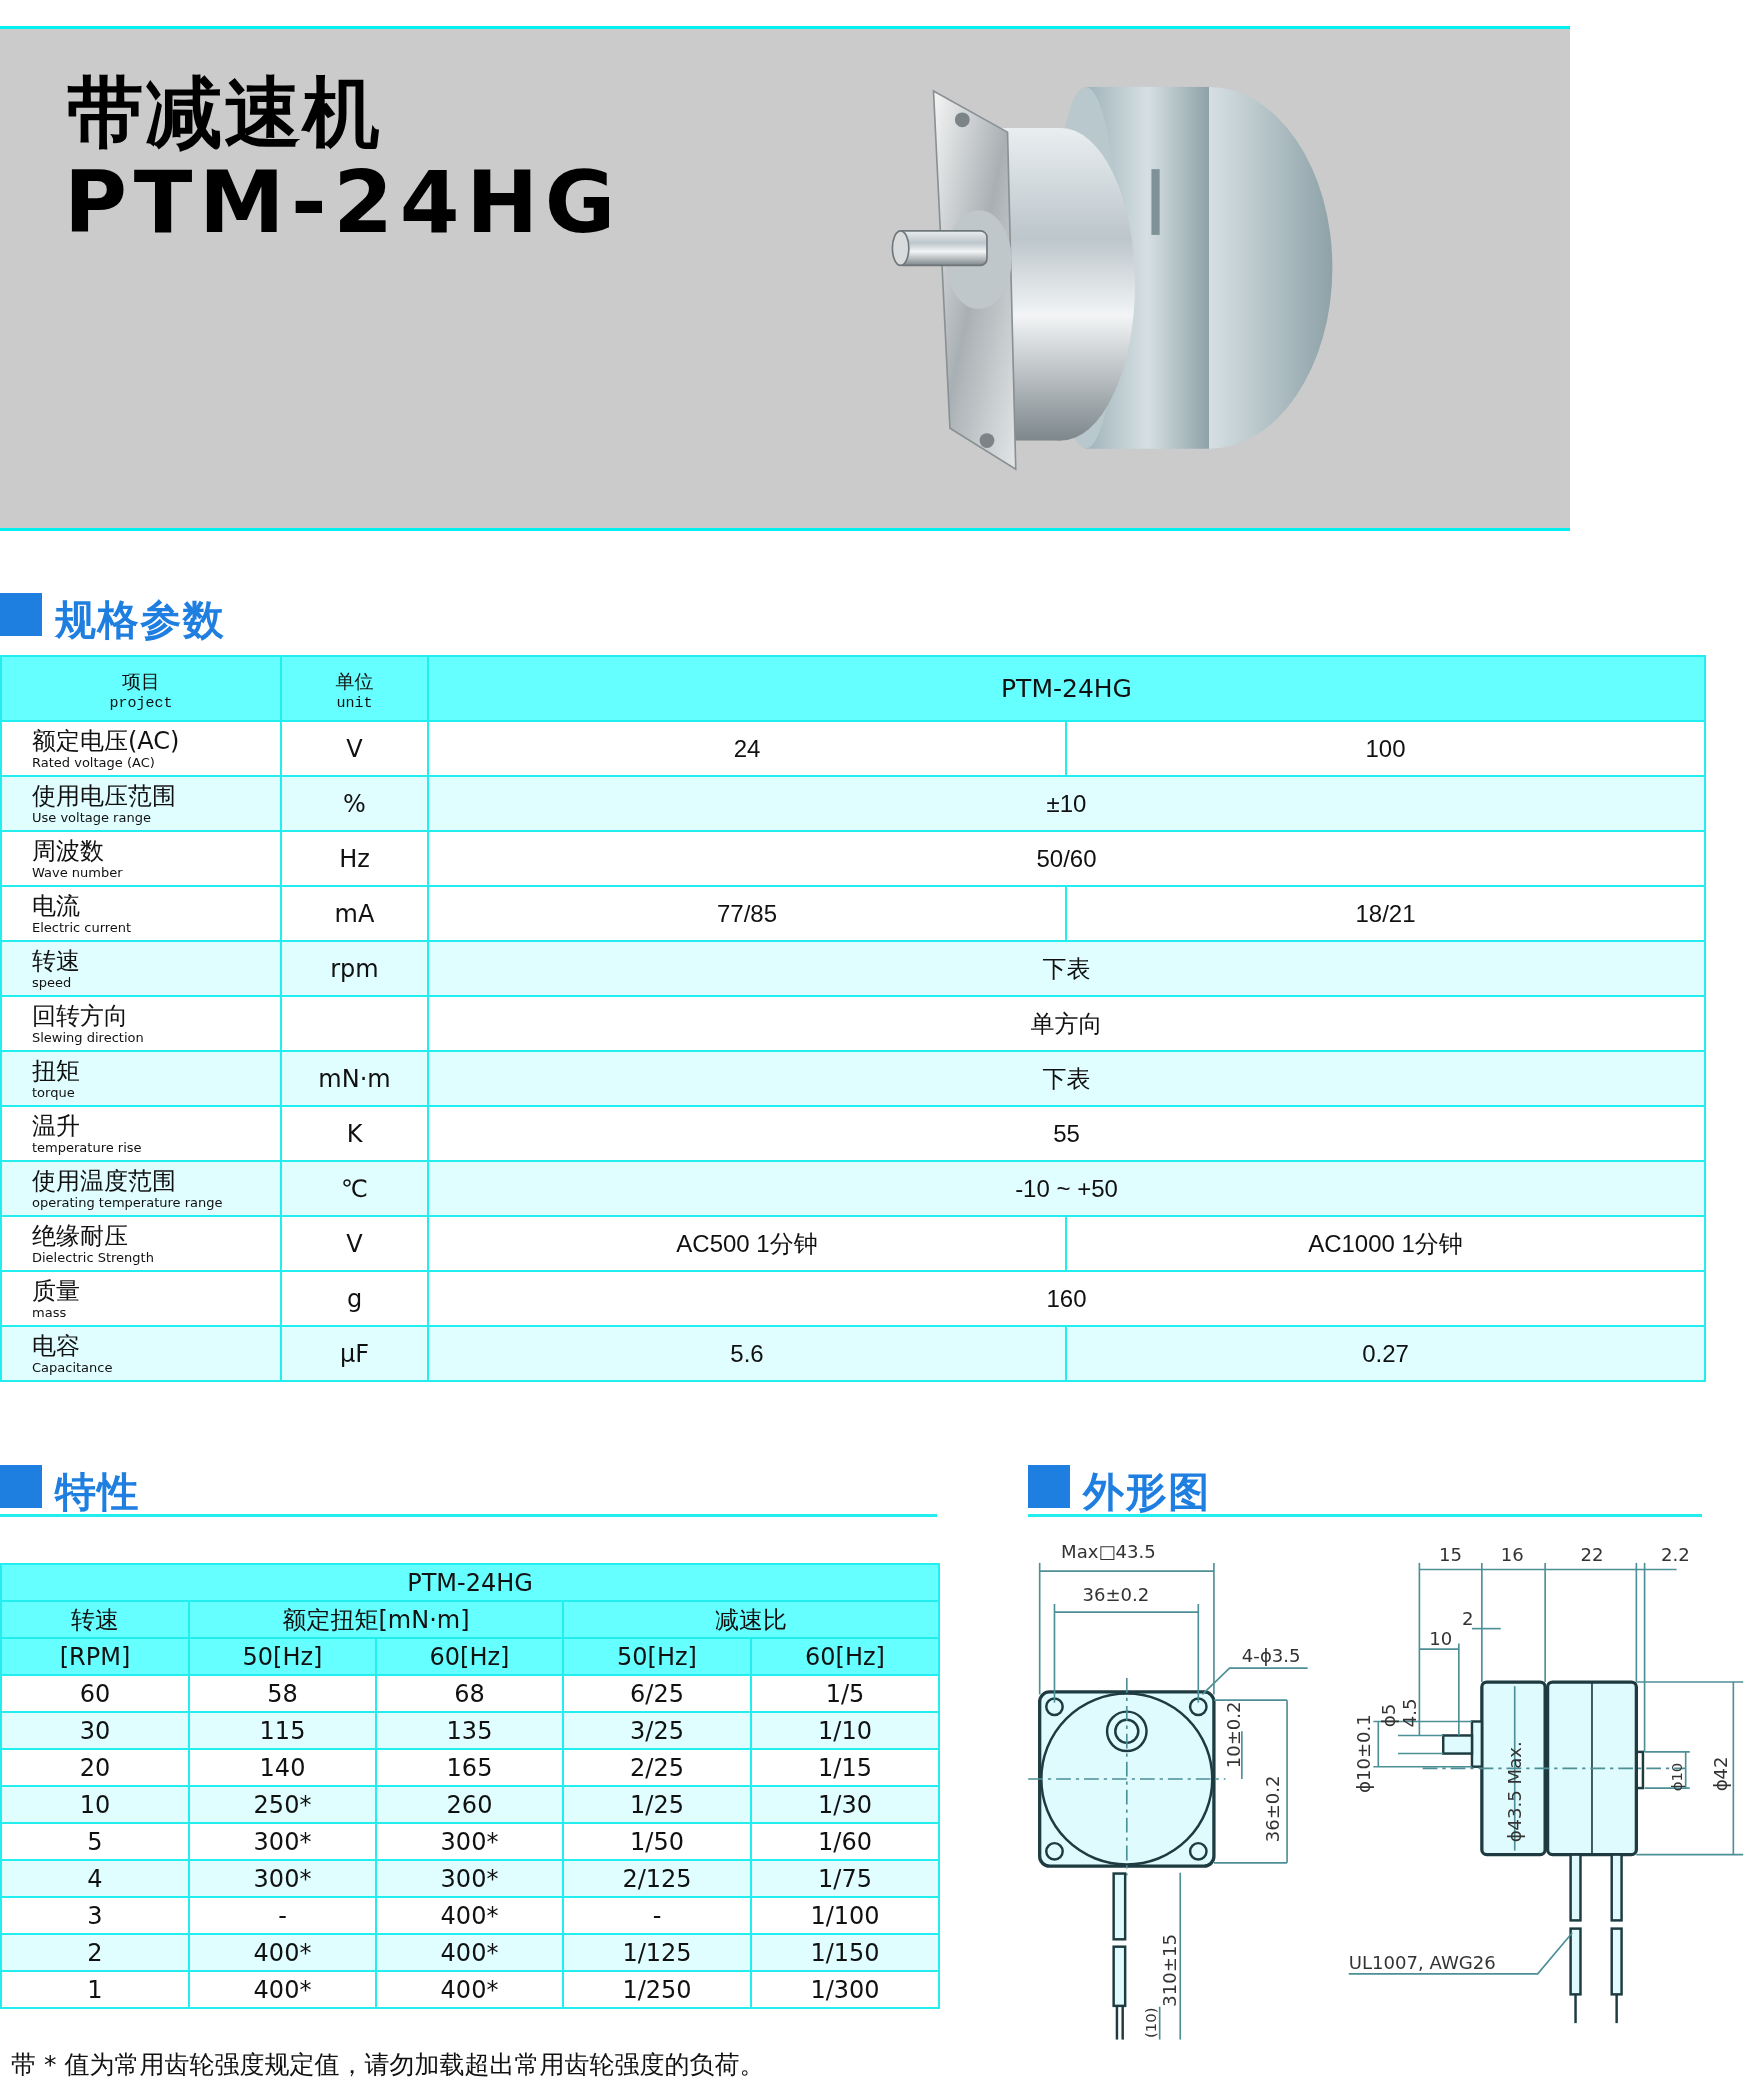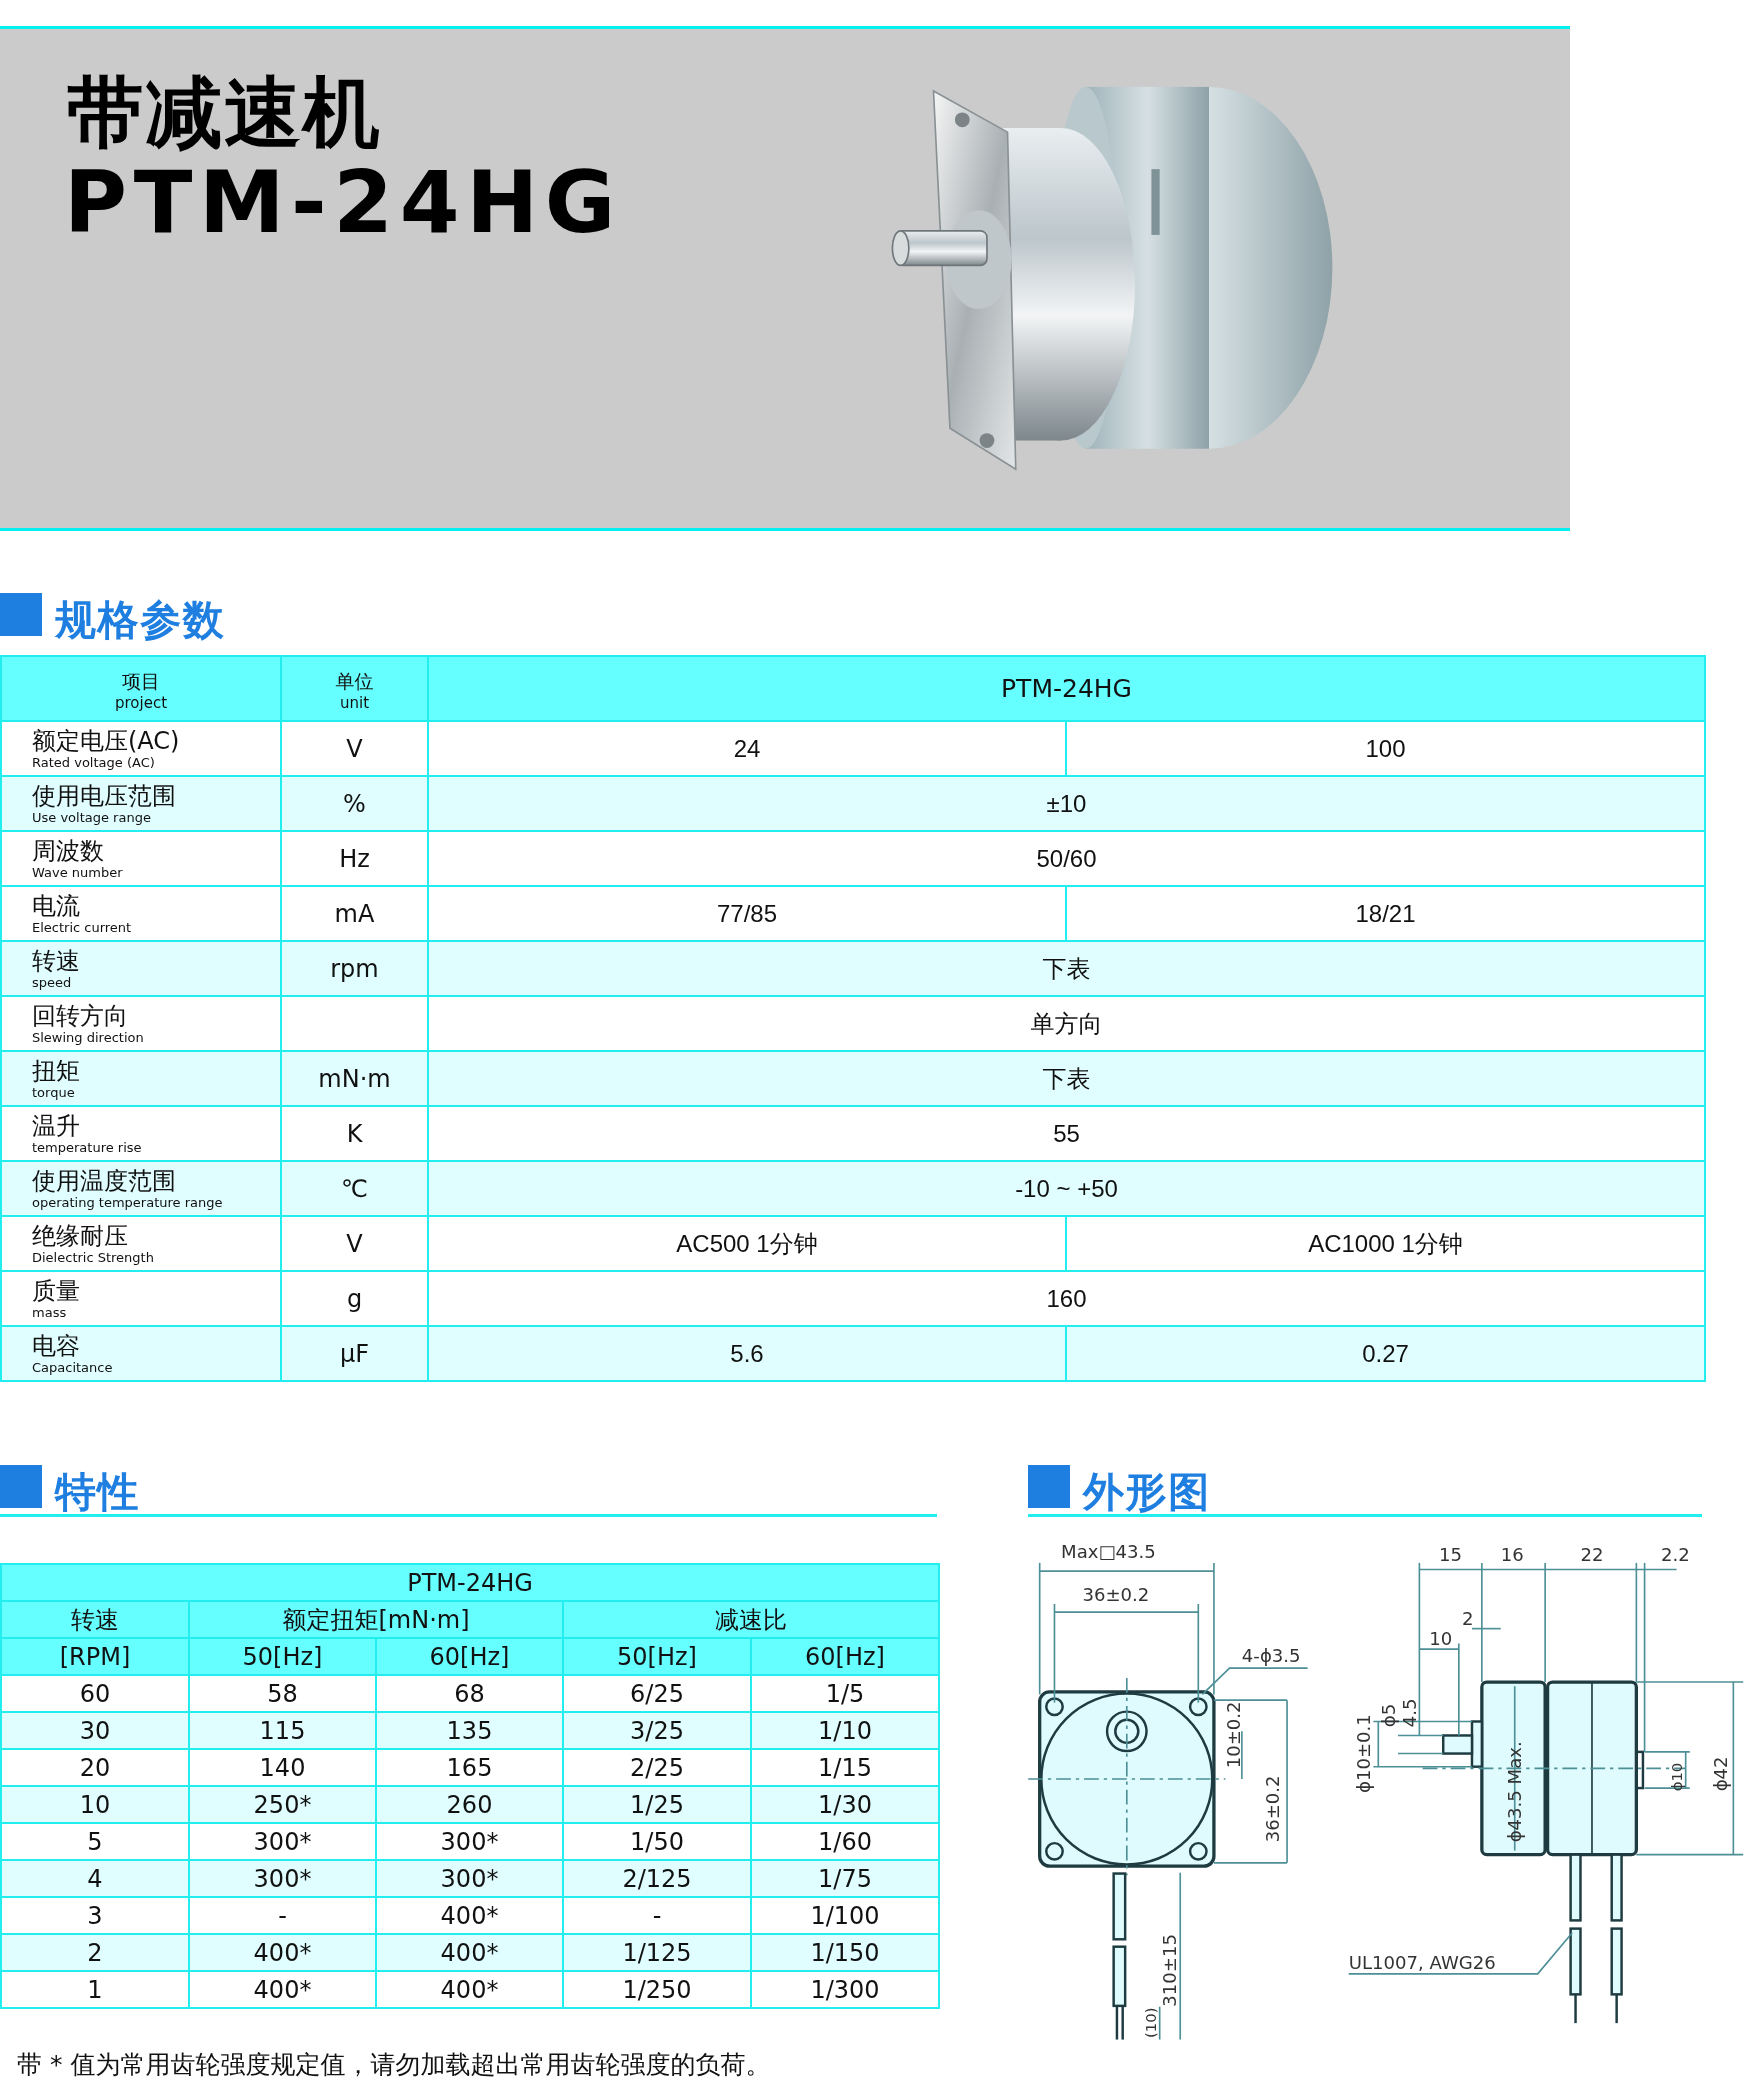--- a/index.html
+++ b/index.html
@@ -17,37 +17,37 @@
   .section-head { position: absolute; display: flex; }
   .section-square { width: 42px; height: 43px; background: #1f7fe0; margin-right: 13px; }
   .section-title { font-size: 41px; font-weight: bold; color: #1f7fe0; letter-spacing: 1.6px; }
   .section-line { position: absolute; height: 2.5px; background: #22eef0; }
 
   
   table { border-collapse: collapse; table-layout: fixed; }
   .spec { position: absolute; left: 0; top: 655px; width: 1705px; }
   .spec td, .spec th { border: 2.5px solid #22eef0; padding: 0; text-align: center; vertical-align: middle; }
   .spec thead th { background: #66ffff; height: 63px; font-weight: normal; font-size: 25px; }
-  .spec thead .sub { display: block; font-size: 15px; line-height: 15px; }
+  .spec thead .sub { display: block; font-size: 15px; line-height: 15px; font-family: Liberation Mono, monospace; }
   .spec thead .main { display: block; font-size: 19px; line-height: 30px; }
   .spec tbody td { height: 53px; font-size: 24px; }
   .spec tbody tr.tint td { background: #e0feff; }
   .spec td.item { text-align: left; padding-left: 30px; margin-left: 18px; }
   .spec td.item .cn { display: block; font-size: 24px; line-height: 28px; }
   .spec td.item .en { display: block; font-size: 13px; line-height: 15px; }
   .spec td.val { font-family: "Liberation Sans", sans-serif; }
 
   
   .chars { position: absolute; left: 0; top: 1563px; width: 937px; }
   .chars td, .chars th { border: 2.5px solid #22eef0; text-align: center; vertical-align: middle;
                          font-size: 24px; font-weight: normal; height: 35px; padding: 0; }
   .chars thead th { background: #66ffff; }
   .chars tbody tr.tint td { background: #e0feff; }
 
-  .footnote { position: absolute; left: 17px; top: 2048px; font-size: 25px; color: #111; }
+  .footnote { position: absolute; left: 11px; top: 2048px; font-size: 25px; color: #111; }
 
   
   .drawing { position: absolute; left: 1028px; top: 1530px; width: 731px; height: 526px; }
   .drawing text { font-family: "DejaVu Sans", sans-serif; fill: #333; }
 </style>
 </head>
 <body>
 
 <div class="banner">
   <div class="banner-title-cn">带减速机</div>

